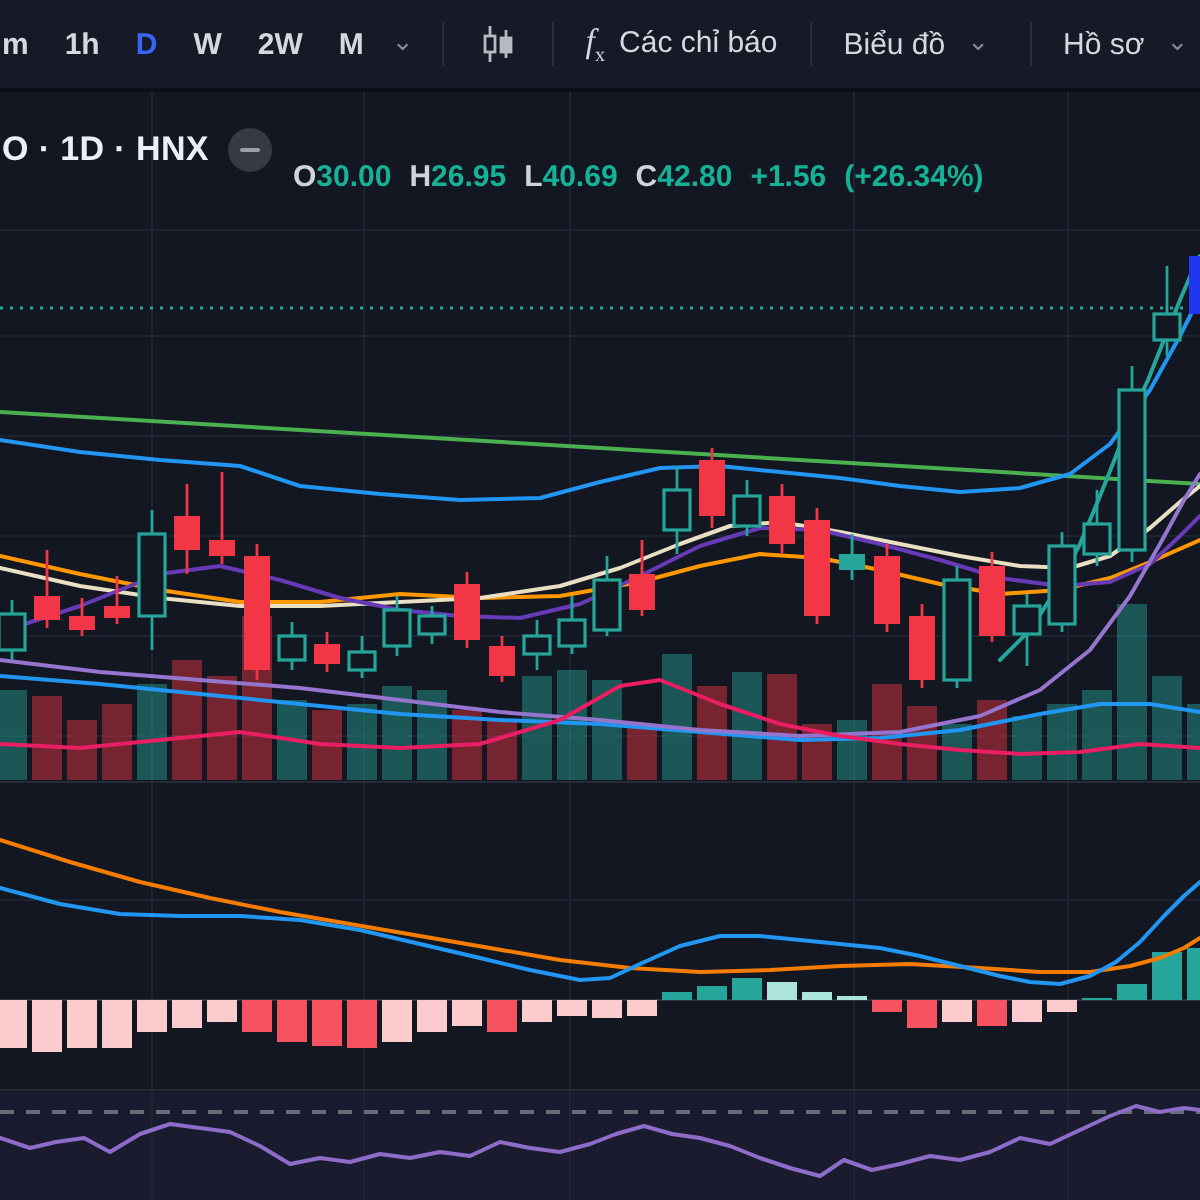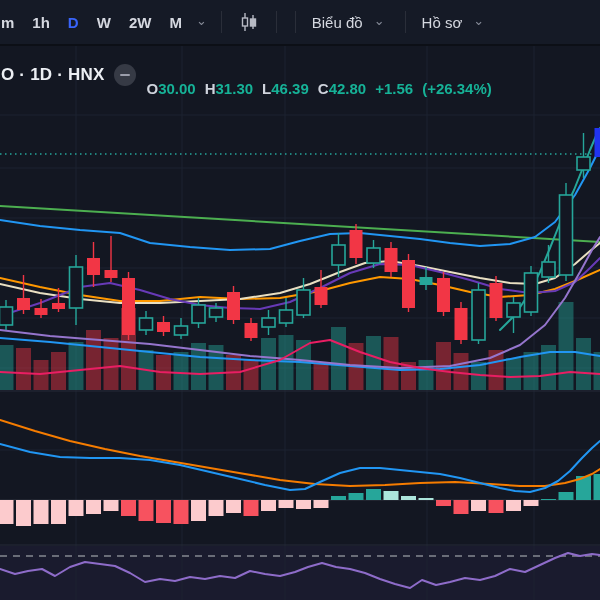--- a/index.html
+++ b/index.html
@@ -223,39 +223,43 @@
           <line x1="7" y1="2" x2="7" y2="7"></line>
             <rect x="4.5" y="7" width="5" height="8"></rect>
             <line x1="7" y1="15" x2="7" y2="20"></line>
           <line x1="15" y1="4" x2="15" y2="8"></line>
             <rect x="12.5" y="8" width="5" height="7" fill="#b7bac4"></rect>
             <line x1="15" y1="15" x2="15" y2="18"></line>
         </g>
       </svg>
     </div>
     <div class="divider"></div>
+    <div class="tool-btn">
+      <span class="fx"><span>f</span><sub>x</sub></span>
+      <span>Các chỉ báo</span>
+    </div>
     <div class="divider"></div>
     <div class="tool-btn">
       <span>Biểu đồ</span>
       <span class="chev">⌄</span>
     </div>
     <div class="divider"></div>
     <div class="tool-btn">
       <span>Hồ sơ</span>
       <span class="chev">⌄</span>
     </div>
   </div>
 
   <div id="legend">
     <span id="symbol-title">O · 1D · HNX</span>
     <div id="collapse-btn">
       <span></span>
     </div>
     <div class="ohlc">
       <span><span class="lbl">O</span><span class="val">30.00</span></span>
-      <span><span class="lbl">H</span><span class="val">31.30</span></span>
-      <span><span class="lbl">L</span><span class="val">46.39</span></span>
+      <span><span class="lbl">H</span><span class="val">26.95</span></span>
+      <span><span class="lbl">L</span><span class="val">40.69</span></span>
       <span><span class="lbl">C</span><span class="val">42.80</span></span>
       <span class="val">+1.56</span>
       <span class="val">(+26.34%)</span>
     </div>
   </div>
 </div>
 
 </body></html>

